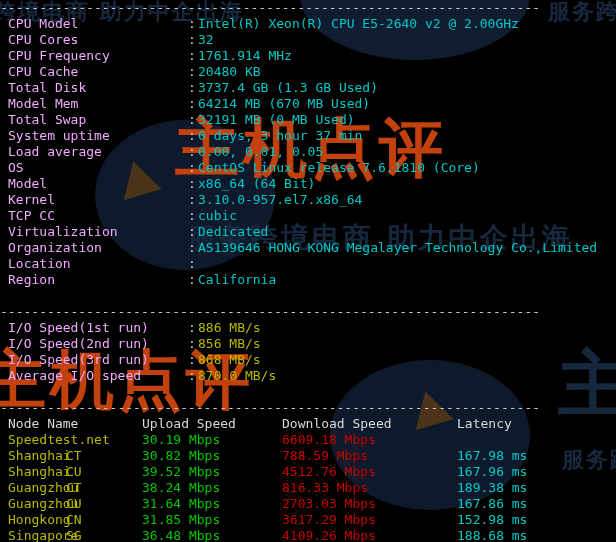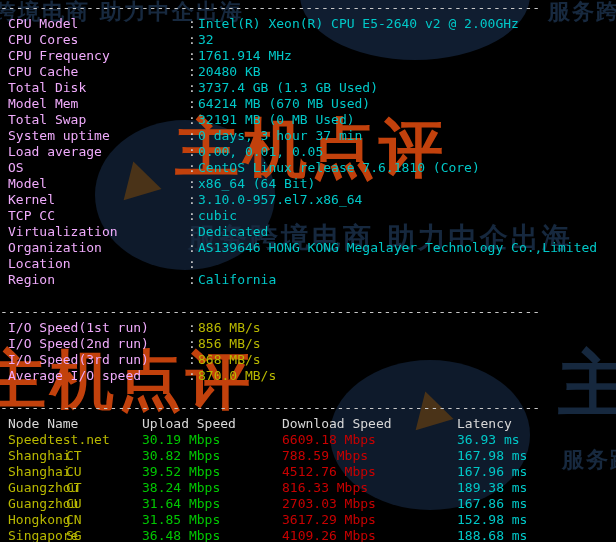--- a/index.html
+++ b/index.html
@@ -188,21 +188,20 @@
       <span class="c-up">Upload Speed</span>
       <span class="c-dn">Download Speed</span>
       <span class="c-lat">Latency</span>
     </div>
 
     <div class="trow">
       <span class="c-node">Speedtest.net</span>
       <span class="c-isp"></span>
       <span class="c-up">30.19 Mbps</span>
       <span class="c-dn">6609.18 Mbps</span>
-      <span class="c-lat">36.93 ms</span>
     </div>
     <div class="trow">
       <span class="c-node">Shanghai</span>
       <span class="c-isp">CT</span>
       <span class="c-up">30.82 Mbps</span>
       <span class="c-dn">788.59 Mbps</span>
       <span class="c-lat">167.98 ms</span>
     </div>
     <div class="trow">
       <span class="c-node">Shanghai</span>

